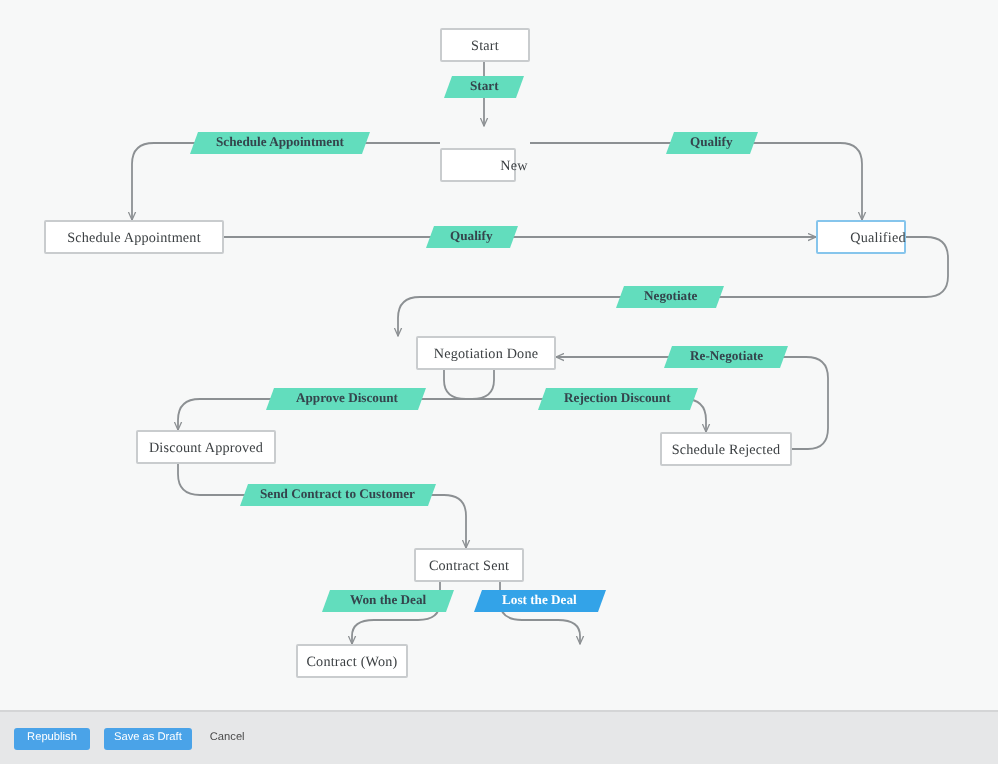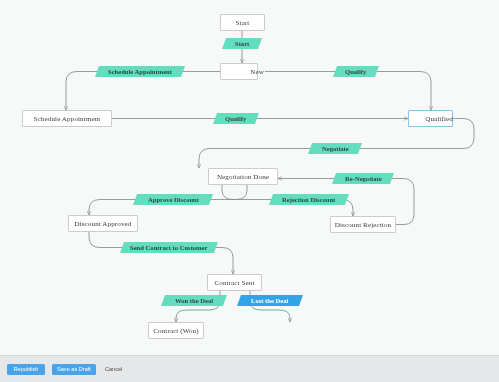--- a/index.html
+++ b/index.html
@@ -149,42 +149,42 @@
         <path d="M 220 291 L 220 301 Q 220 310 209 310 L 187 310 Q 176 310 176 318 L 176 322" marker-end="url(#arrow)"></path>
 
         <path d="M 250 291 L 250 301 Q 250 310 261 310 L 279 310 Q 290 310 290 318 L 290 322" marker-end="url(#arrow)"></path>
       </g>
     </svg>
 
     <div class="node" style="left:220px; top:14px; width:45px; height:17px;">
       <span>Start</span>
     </div>
 
-    <div class="node" style="left:220px; top:63px; width:22px; height:17px;padding-left:36px;">
+    <div class="node" style="left:220px; top:74px; width:22px; height:17px;padding-left:36px;">
       <span>New</span>
     </div>
 
     <div class="node" style="left:22px; top:110px; width:90px; height:17px;">
       <span>Schedule Appointment</span>
     </div>
 
     <div class="node selected" style="left:408px; top:110px; width:45px; height:17px;">
       <span>Qualified</span>
     </div>
 
     <div class="node" style="left:208px; top:168px; width:70px; height:17px;">
       <span>Negotiation Done</span>
     </div>
 
     <div class="node" style="left:68px; top:215px; width:70px; height:17px;">
       <span>Discount Approved</span>
     </div>
 
     <div class="node" style="left:330px; top:216px; width:66px; height:17px;">
-      <span>Discount Rejection</span>
+      <span>Schedule Rejected</span>
     </div>
 
     <div class="node" style="left:207px; top:274px; width:55px; height:17px;">
       <span>Contract Sent</span>
     </div>
 
     <div class="node" style="left:148px; top:322px; width:56px; height:17px;">
       <span>Contract (Won)</span>
     </div>
 

